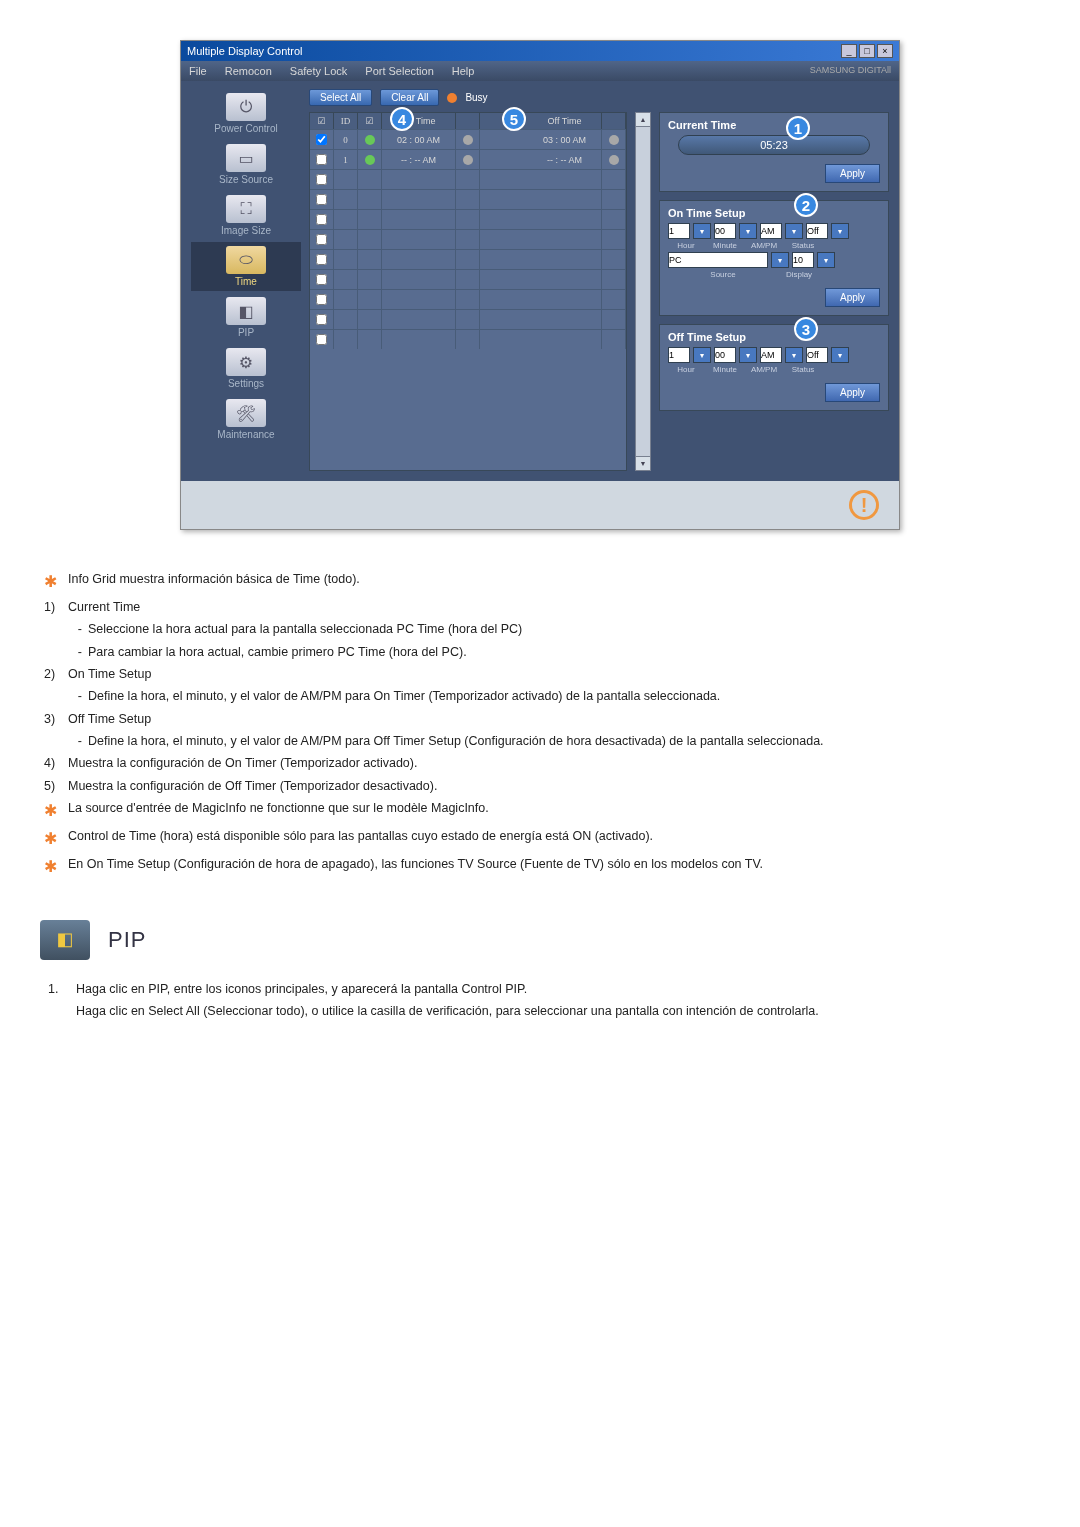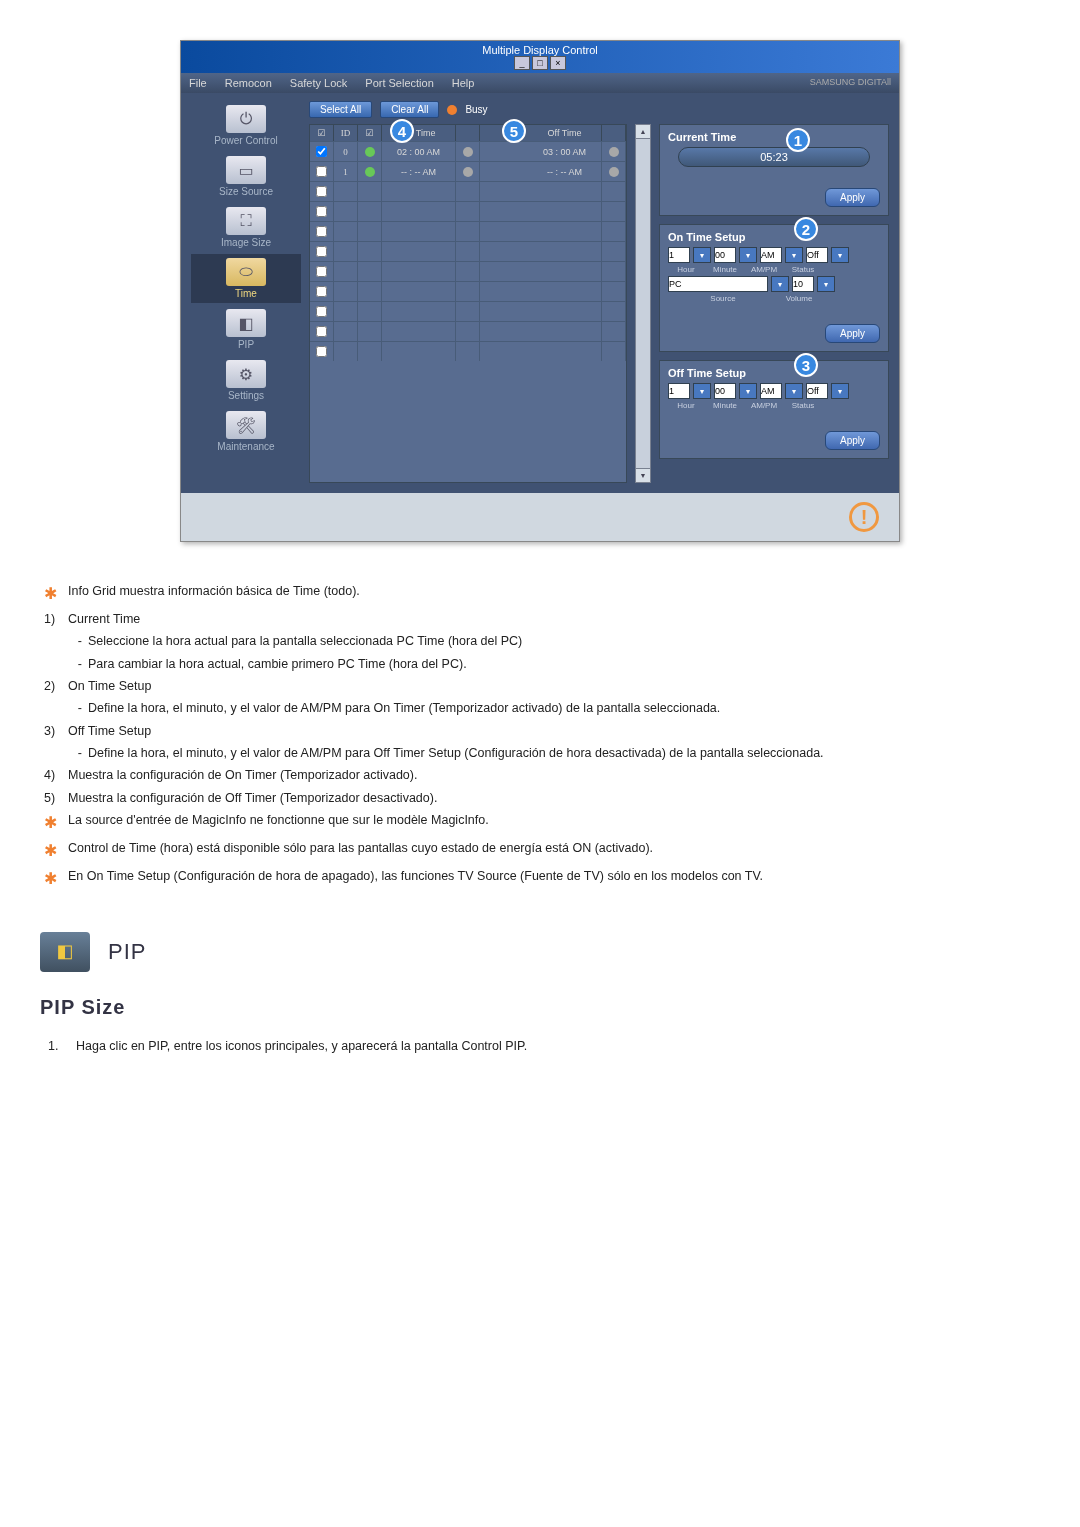--- a/index.html
+++ b/index.html
@@ -21,21 +21,20 @@
       box-shadow: 2px 2px 5px rgba(0,0,0,0.3);
     }
     .title-bar {
       background: linear-gradient(to right, #0a4a9e, #3b7ad6);
       color: #fff;
       font-size: 11px;
       padding: 3px 6px;
       display: flex;
       justify-content: space-between;
       align-items: center;
-      flex-direction: column;
     }
     .title-bar .controls {
       display: flex;
       gap: 2px;
     }
     .title-bar .controls span {
       width: 16px;
       height: 14px;
       background: #c8c8dc;
       border: 1px solid #555;
@@ -242,28 +241,28 @@
       border-radius: 10px;
       padding: 3px 10px;
       text-align: center;
       font-size: 11px;
       color: #fff;
       margin: 4px 10px;
     }
     .apply-btn {
       display: block;
       margin-left: auto;
-      margin-top: 21px;
+      margin-top: 9px;
       background: linear-gradient(to bottom, #7098d8, #4068b0);
       border: 1px solid #284878;
       color: #fff;
       font-size: 10px;
       padding: 3px 14px;
       cursor: pointer;
-      border-radius: 6px;
+      border-radius: 0;
     }
     .field-row {
       display: flex;
       gap: 3px;
       align-items: center;
       margin: 2px 0;
     }
     .tiny-input {
       width: 22px;
       height: 16px;
@@ -660,21 +659,21 @@
               <span class="tiny-label">Status</span>
             </div>
             <div class="field-row">
               <input class="wide-input" value="PC" style="">
               <span class="tiny-select">▾</span>
               <input class="tiny-input" value="10" style="">
               <span class="tiny-select">▾</span>
             </div>
             <div class="field-row">
               <span class="tiny-label" style="width:110px">Source</span>
-              <span class="tiny-label">Volume</span>
+              <span class="tiny-label">Display</span>
             </div>
             <button class="apply-btn">Apply</button>
           </div>
           <div class="panel-section">
             <div class="callout c3">3</div>
             <div class="panel-title">Off Time Setup</div>
             <div class="field-row">
               <input class="tiny-input" value="1" style="">
               <span class="tiny-select">▾</span>
               <input class="tiny-input" value="00" style="">
@@ -752,20 +751,23 @@
     </div>
   <div class="row">
       <span class="marker"><span class="star">✱</span></span>
       <span class="content">En On Time Setup (Configuración de hora de apagado), las funciones TV Source (Fuente de TV) sólo en los modelos con TV.</span>
     </div>
 
   <div class="section-hdr">
     <div class="icon">◧</div>
     <h2>PIP</h2>
   </div>
-  <h3 class="section-sub">PIP Size</h3>
   <div class="olist">
     <div class="orow">
         <span class="onum">1.</span>
         <span>Haga clic en PIP, entre los iconos principales, y aparecerá la pantalla Control PIP.</span>
       </div>
+    <div class="orow">
+        <span class="onum"></span>
+        <span>Haga clic en Select All (Seleccionar todo), o utilice la casilla de verificación, para seleccionar una pantalla con intención de controlarla.</span>
+      </div>
   </div>
 </div>
 
 </body></html>

